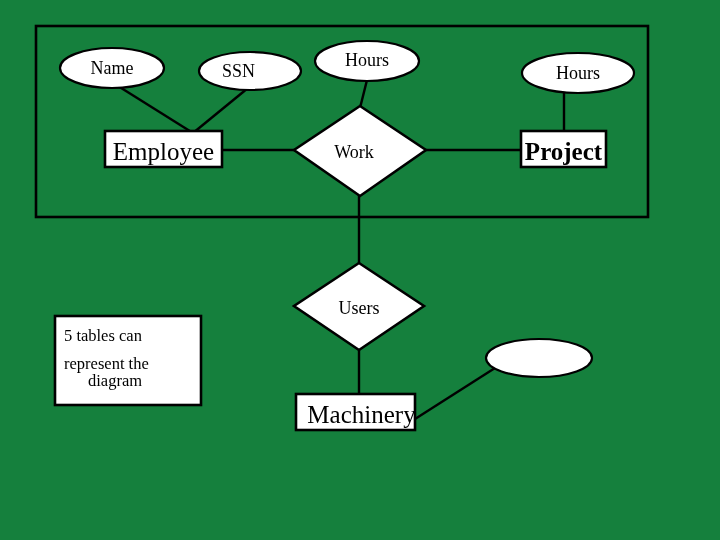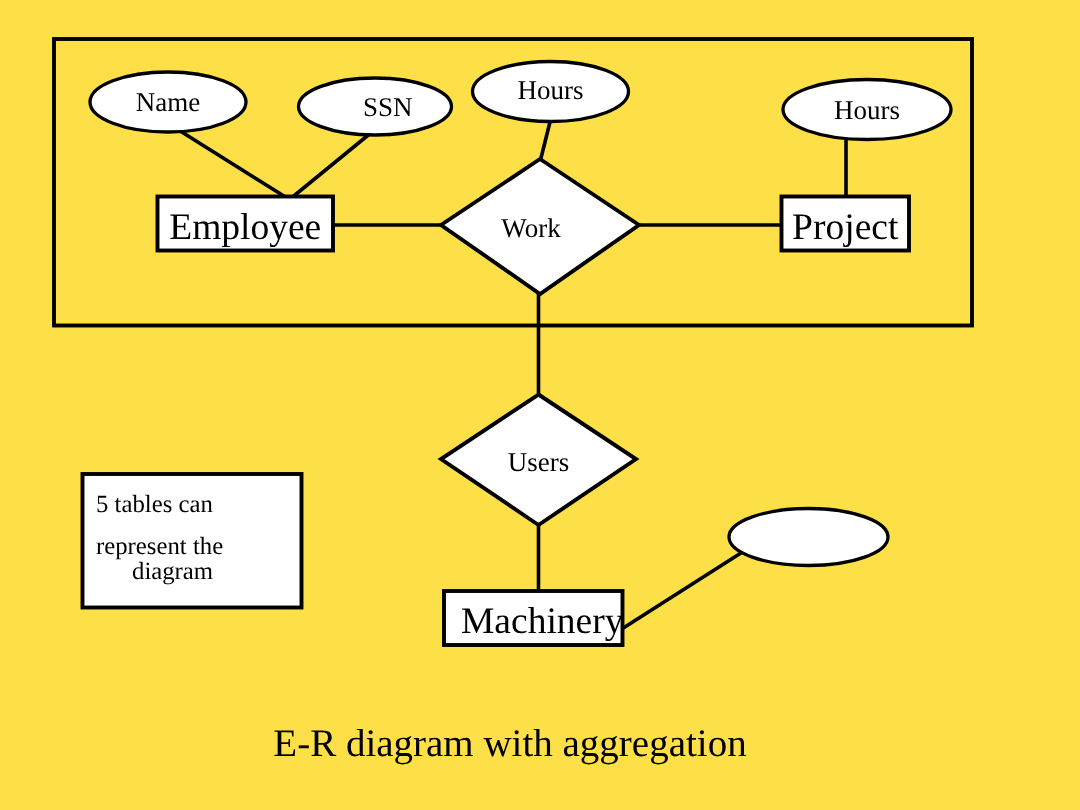--- a/index.html
+++ b/index.html
@@ -4,21 +4,21 @@
 <style>
   html, body {
     margin: 0;
     padding: 0;
     background: #ffffff;
   }
   #canvas {
     position: relative;
     width: 720px;
     height: 540px;
-    background: #fde047;
+    background: #15803d;
     overflow: hidden;
     font-family: "Liberation Serif", "DejaVu Serif", serif;
   }
   #er-svg {
     position: absolute;
     left: 0;
     top: 0;
     width: 720px;
     height: 540px;
   }
@@ -103,36 +103,35 @@
     <rect class="shape-stroke" x="296" y="394" width="119" height="36"></rect>
 
     <polygon class="shape-stroke" points="360,106 426,150 360,196 294,150"></polygon>
     <polygon class="shape-stroke" points="359,263 424,306 359,350 294,306"></polygon>
 
     <rect class="shape-stroke" x="55" y="316" width="146" height="89"></rect>
   </svg>
 
   <div class="node-label lbl-attr" style="left:62px; top:59px; width:100px;">Name</div>
 
-  <div class="node-label lbl-attr" style="left:205px; top:62px; width:107px;">SSN</div>
+  <div class="node-label lbl-attr" style="left:185px; top:62px; width:107px;">SSN</div>
 
   <div class="node-label lbl-attr" style="left:317px; top:51px; width:100px;">Hours</div>
 
   <div class="node-label lbl-attr" style="left:522px; top:64px; width:112px;">Hours</div>
 
 
   <div class="node-label lbl-entity" style="left:105px; top:139px; width:117px;">Employee</div>
 
-  <div class="node-label lbl-entity" style="left:521px; top:139px; width:85px;">Project</div>
+  <div class="node-label lbl-entity" style="left:521px; top:139px; width:85px;font-weight:bold;">Project</div>
 
   <div class="node-label lbl-entity" style="left:296px; top:402px; width:131px;">Machinery</div>
 
   <div class="node-label lbl-rel" style="left:304px; top:143px; width:100px;">Work</div>
 
   <div class="node-label lbl-rel" style="left:309px; top:299px; width:100px;">Users</div>
 
   <div class="note-text" style="left:64px; top:322px; width:132px;">5 tables can</div>
   <div class="note-text" style="left:64px; top:350px; width:140px;">represent the</div>
   <div class="note-text" style="left:64px; top:367px; width:132px;margin-left:24px;">diagram</div>
 
-  <div class="caption" style="left:60px; top:481px; width:560px;">E-R diagram with aggregation</div>
 
 </div>
 
 </body></html>

